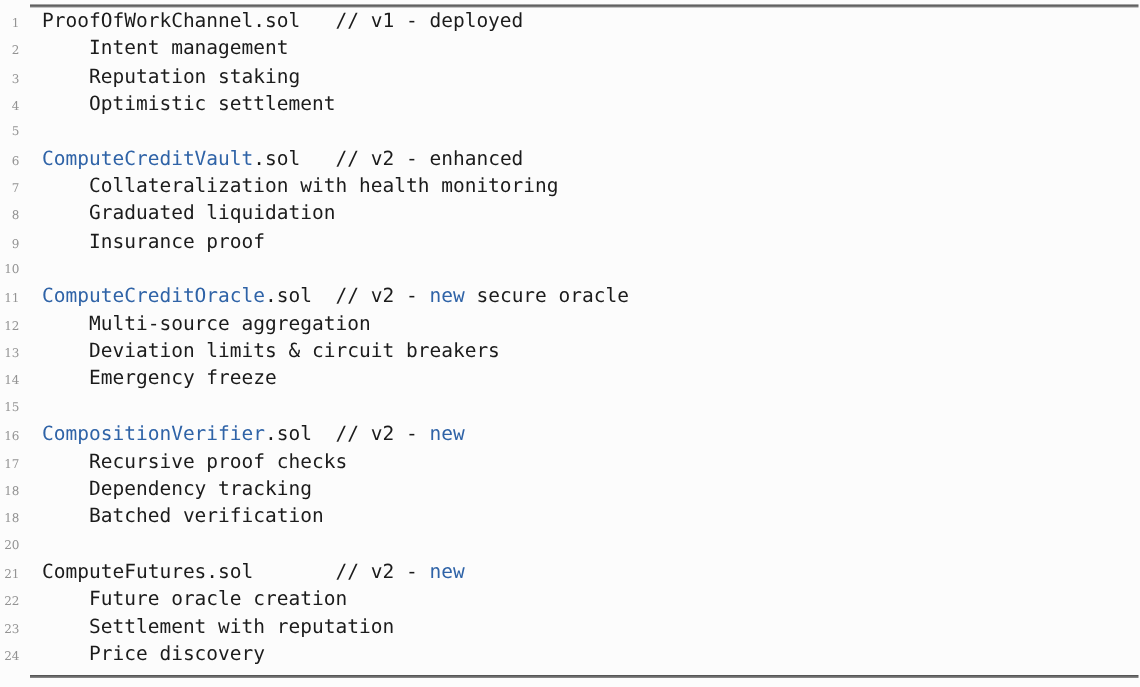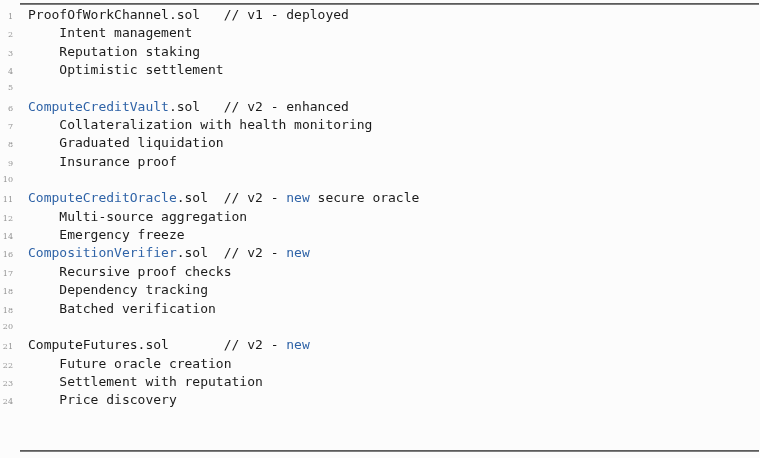--- a/index.html
+++ b/index.html
@@ -109,22 +109,30 @@
       </div>
       <div class="line">
         <span class="ln">11</span>
         <span class="code"><span class="kw">ComputeCreditOracle</span><span>.sol  // v2 - </span><span class="kw">new</span><span> secure oracle</span></span>
       </div>
       <div class="line">
         <span class="ln">12</span>
         <span class="code"><span>    Multi-source aggregation</span></span>
       </div>
       <div class="line">
+        <span class="ln">13</span>
+        <span class="code"><span>    Deviation limits &amp; circuit breakers</span></span>
+      </div>
+      <div class="line">
         <span class="ln">14</span>
         <span class="code"><span>    Emergency freeze</span></span>
+      </div>
+      <div class="line">
+        <span class="ln">15</span>
+        <span class="code"></span>
       </div>
       <div class="line">
         <span class="ln">16</span>
         <span class="code"><span class="kw">CompositionVerifier</span><span>.sol  // v2 - </span><span class="kw">new</span></span>
       </div>
       <div class="line">
         <span class="ln">17</span>
         <span class="code"><span>    Recursive proof checks</span></span>
       </div>
       <div class="line">

